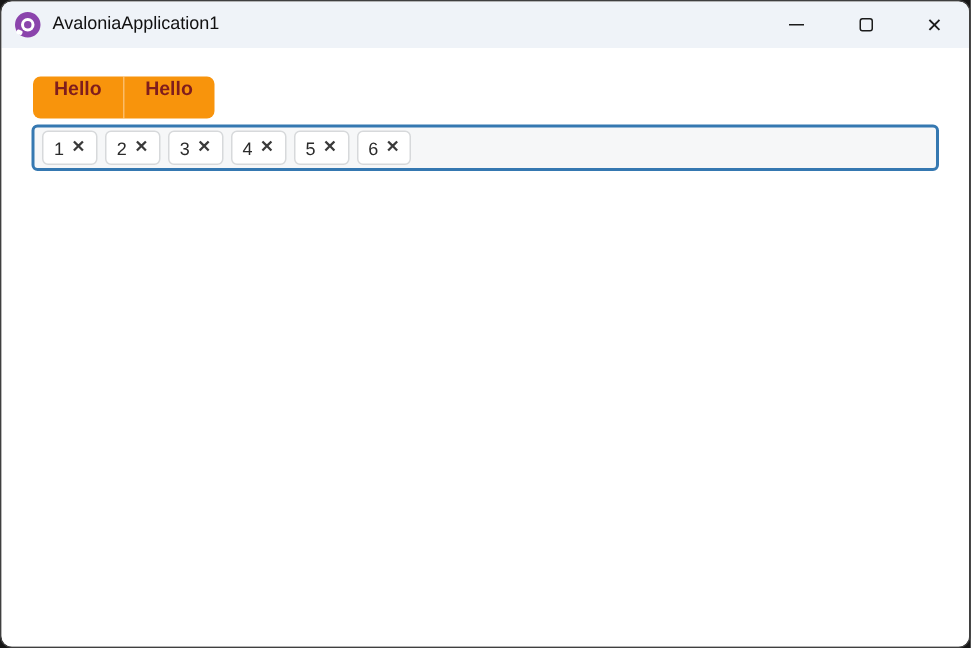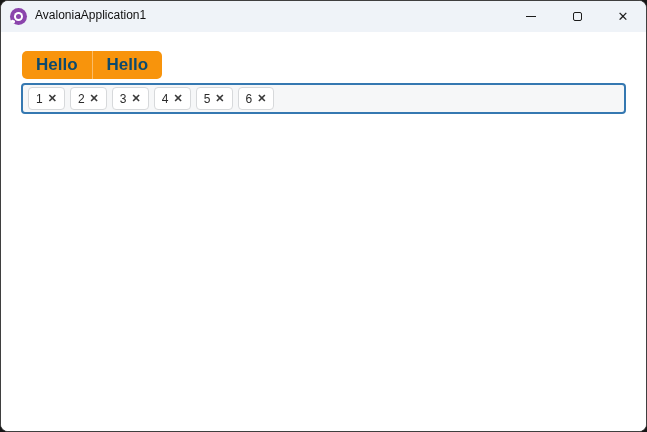--- a/index.html
+++ b/index.html
@@ -74,25 +74,25 @@
   .content { position: relative; height: calc(100% - 31px); background: #ffffff; }
   .tabbar {
     position: absolute; left: 21px; top: 19px;
     height: 28px;
     background: #f8940c;
     border-radius: 5px;
     display: flex; align-items: stretch;
     overflow: hidden;
   }
   .tab {
-    display: flex; align-items: center;
+    display: flex; 
     padding: 0 14px;
-    color: #0c4a6e;
+    color: #7f1d1d;
     font-weight: bold;
-    font-size: 17px;
+    font-size: 13px;
     cursor: pointer;
   }
   .tab + .tab { border-left: 1px solid rgba(255,255,255,0.38); }
   .chips-box {
     position: absolute; left: 20px; top: 51px;
     width: 605px; height: 31px;
     background: #f6f7f8;
     border: 2px solid #3578b1;
     border-radius: 4px;
     display: flex; align-items: center;

